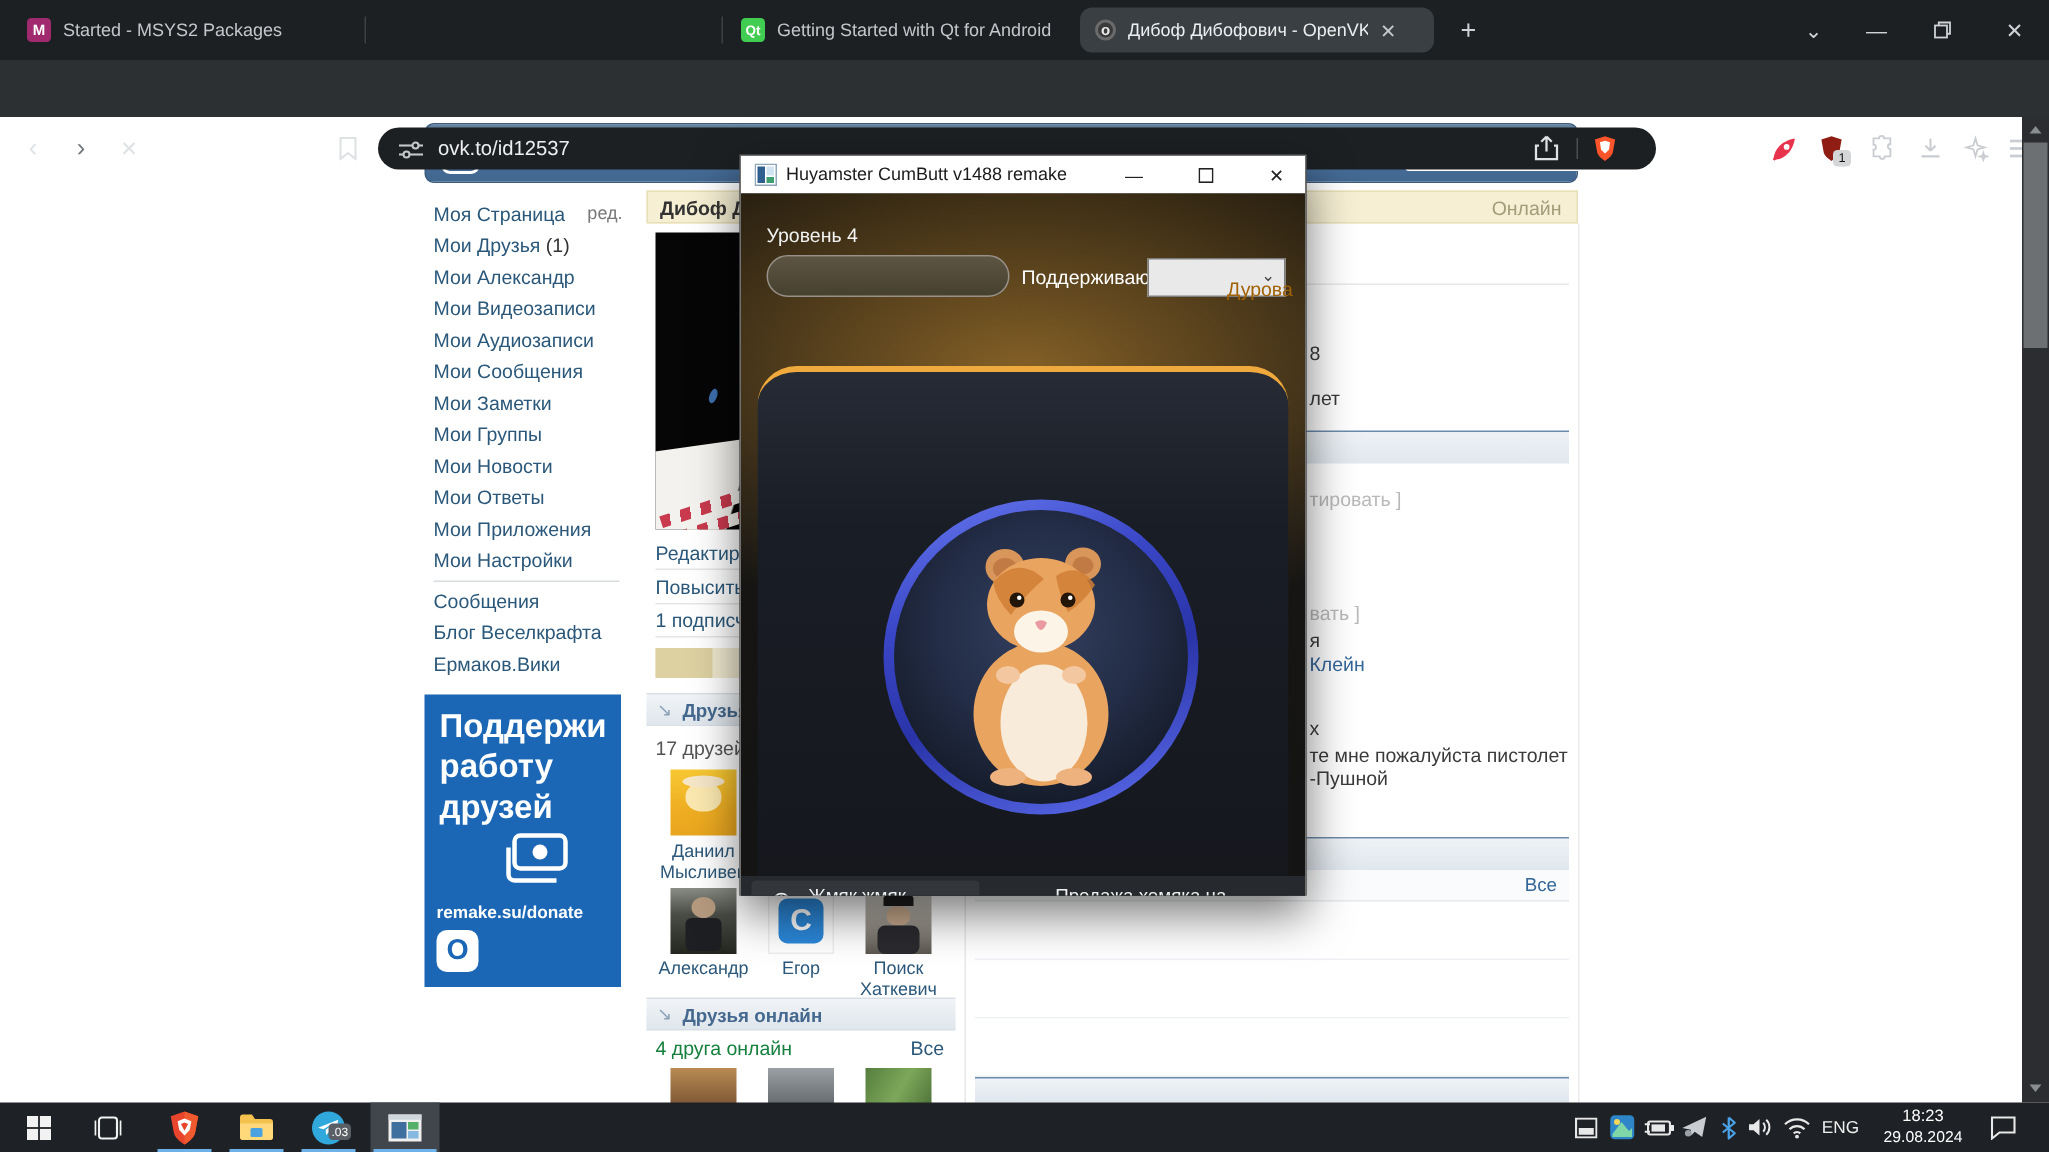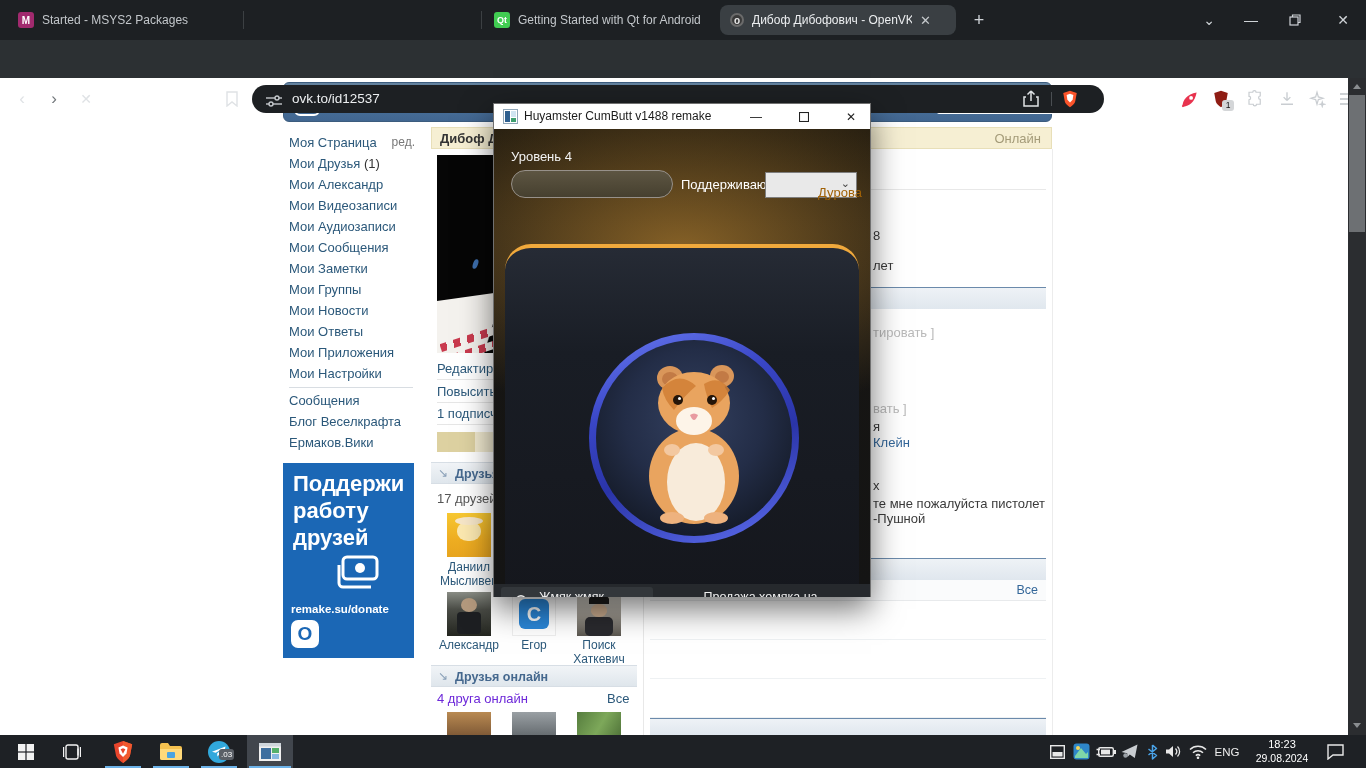--- a/index.html
+++ b/index.html
@@ -288,21 +288,21 @@
     <div style="position:absolute;left:14px;top:12px;width:16px;height:13px;background:#c7a98c;border-radius:45%;"></div>
     <div style="position:absolute;left:8px;top:25px;width:28px;height:19px;background:#2a2a2e;border-radius:5px;"></div>
   </div>
   <div class="fname" style="left:569px;top:638px;">Поиск</div>
   <div class="fname" style="left:569px;top:652px;">Хаткевич</div>
 
   <div class="sec-head" style="left:431px;top:665px;width:206px;">
     <span class="arrow">↘</span>
     <span class="stitle">Друзья онлайн</span>
   </div>
-  <div class="abs" style="left:437px;top:691px;font-size:13px;color:#6d28d9;">4 друга онлайн</div>
+  <div class="abs" style="left:437px;top:691px;font-size:13px;color:#15803d;">4 друга онлайн</div>
   <div class="abs vklink" style="left:607px;top:691px;">Все</div>
   <div class="avatar" style="left:447px;top:712px;background:linear-gradient(180deg,#b98a52 0%,#6e4b2e 70%,#3c2a1a 100%);"></div>
   <div class="avatar" style="left:512px;top:712px;background:linear-gradient(180deg,#9aa0a4 0%,#565c60 70%,#2e3234 100%);"></div>
   <div class="avatar" style="left:577px;top:712px;background:linear-gradient(120deg,#567d3e 0%,#7da85a 45%,#3e5e2c 100%);"></div>
 
   <div class="abs" style="left:643px;top:152px;width:1px;height:583px;background:#e8e8e8;"></div>
   <div class="abs" style="left:1052px;top:149px;width:1px;height:586px;background:#ececec;"></div>
   <div class="abs" style="left:650px;top:189px;width:396px;height:1px;background:#e8e8e8;"></div>
 
   <div class="frag" style="left:873px;top:228px;">8</div>

